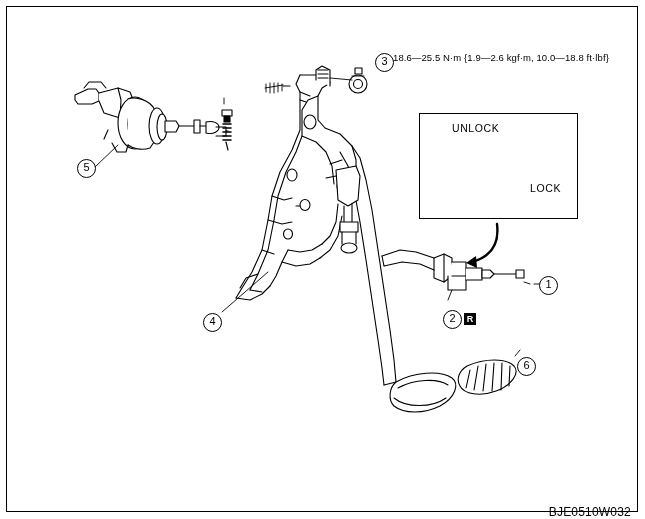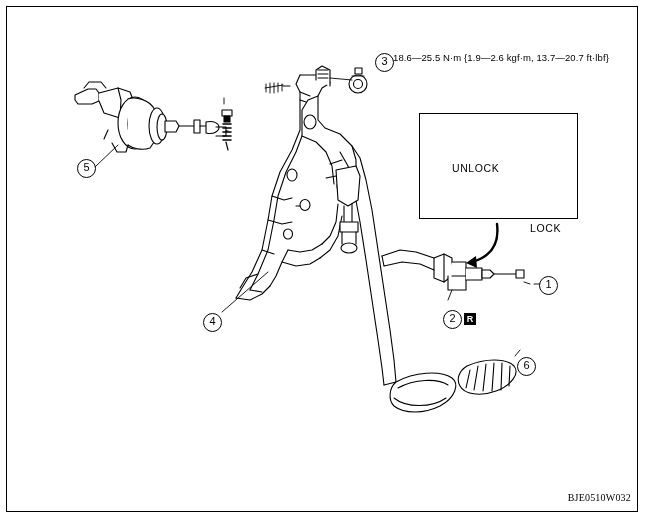--- a/index.html
+++ b/index.html
@@ -51,41 +51,39 @@
     font-size: 9.5px;
     color: #000;
     white-space: nowrap;
     letter-spacing: 0.1px;
   }
   .unlock-label, .lock-label {
     position: absolute;
     font-size: 10.5px;
     color: #000;
     letter-spacing: 0.6px;
-    margin-top: 40px;
   }
   .ref-badge {
     position: absolute;
     width: 12px;
     height: 12px;
     background: #000;
     color: #fff;
     font-size: 9px;
     line-height: 12px;
     text-align: center;
     font-weight: bold;
   }
   .doc-code {
     position: absolute;
     right: 14px;
-    bottom: 16px;
-    font-size: 10px;
+    bottom: 0;
+    font-size: 12px;
     color: #000;
     letter-spacing: 0.2px;
-    font-family: Liberation Serif, serif;
   }
   .inset-box {
     position: absolute;
     left: 419px;
     top: 113px;
     width: 159px;
     height: 106px;
     border: 1px solid #000;
     background: #fff;
     box-sizing: border-box;
@@ -229,21 +227,21 @@
       <path d="M547 284 L534 284" stroke-width="0.9"></path>
       <path d="M380 62 L388 62" stroke-width="0.9"></path>
     </g>
   </svg>
 
   <div class="inset-box"></div>
 
   <div class="unlock-label" style="left:452px; top:122px;">UNLOCK</div>
   <div class="lock-label" style="left:530px; top:182px;">LOCK</div>
 
-  <div class="torque-text" style="left:393px; top:52px;">18.6—25.5 N·m {1.9—2.6 kgf·m, 13.7—20.7 ft·lbf}</div>
+  <div class="torque-text" style="left:393px; top:52px;">18.6—25.5 N·m {1.9—2.6 kgf·m, 10.0—18.8 ft·lbf}</div>
 
   <div class="callout" style="left:539px; top:276px;">1</div>
   <div class="callout" style="left:443px; top:310px;">2</div>
   <div class="callout" style="left:375px; top:53px;">3</div>
   <div class="callout" style="left:203px; top:313px;">4</div>
   <div class="callout" style="left:77px; top:159px;">5</div>
   <div class="callout" style="left:517px; top:357px;">6</div>
 
   <div class="ref-badge" style="left:464px; top:313px;">R</div>
 

